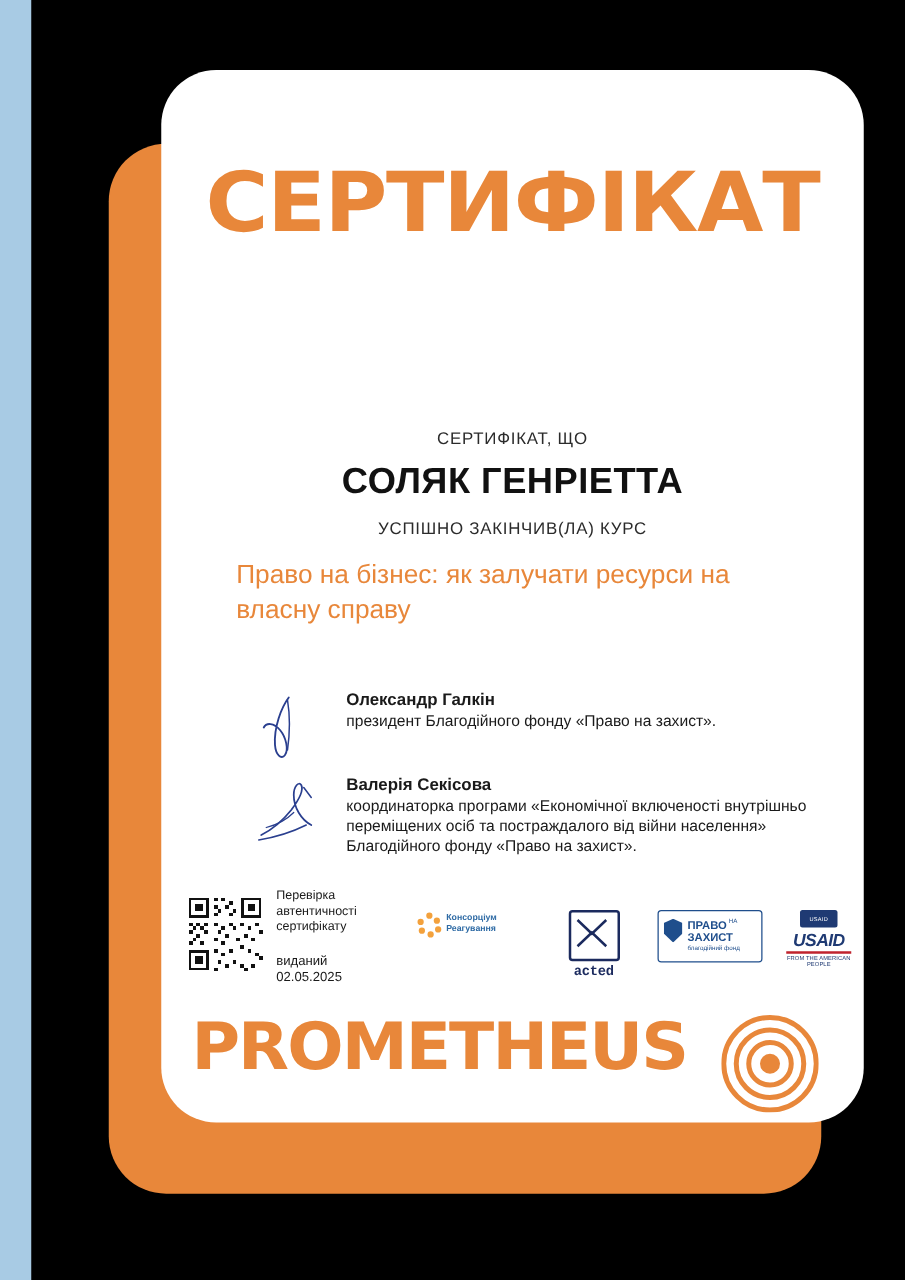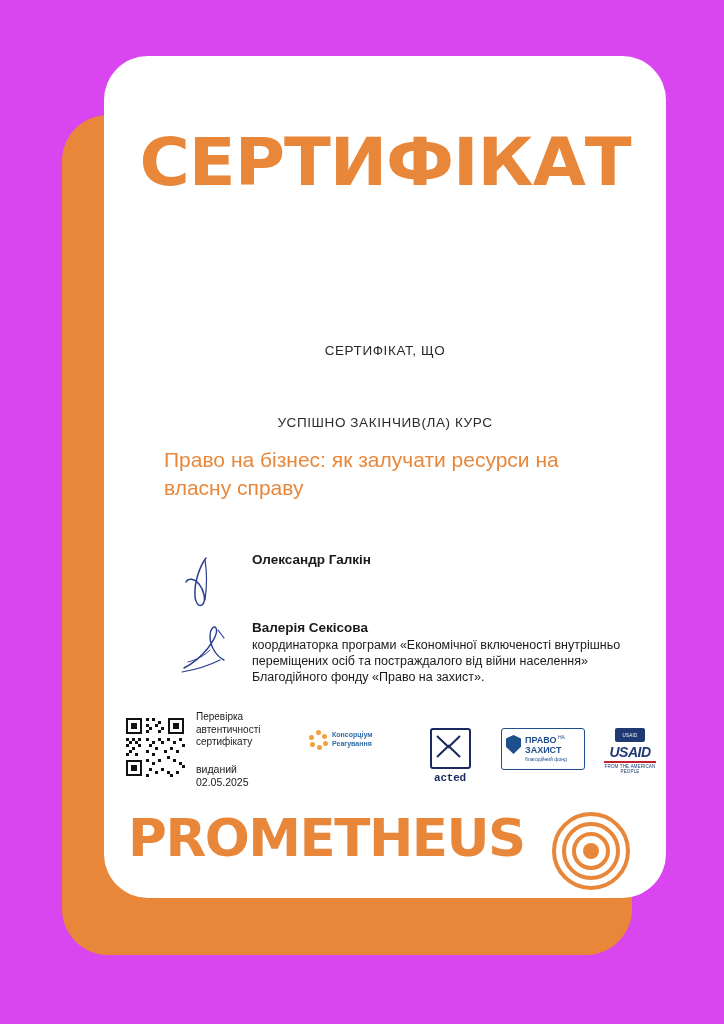--- a/index.html
+++ b/index.html
@@ -10,21 +10,22 @@
     width: 724px;
     height: 1024px;
     background: #a8cbe4;
     font-family: "Liberation Sans", sans-serif;
     overflow: hidden;
     position: relative;
   }
   .page {
     position: absolute;
     inset: 0;
-    background: #d946ef;
+    background: #000000;
+    margin-left: 25px;
   }
   
   .orange-panel {
     position: absolute;
     left: 62px;
     top: 115px;
     width: 570px;
     height: 840px;
     background: #e8873a;
     border-radius: 46px;
@@ -277,34 +278,36 @@
 
   <div class="orange-panel"></div>
 
   <div class="cert-card">
     <div class="cert-inner">
 
       <div class="cert-title">СЕРТИФІКАТ</div>
 
       <div class="awarded-to-label">СЕРТИФІКАТ, ЩО</div>
 
+      <div class="recipient-name">СОЛЯК ГЕНРІЕТТА</div>
 
       <div class="completed-label">УСПІШНО ЗАКІНЧИВ(ЛА) КУРС</div>
 
       <div class="course-title">Право на бізнес: як залучати ресурси на власну справу</div>
 
       <div class="sig-block sig-1">
         <div class="sig-mark">
           <svg width="80" height="70" viewBox="0 0 80 70" fill="none">
             <path d="M32 6 C26 14, 20 30, 21 44 C21.6 52, 26 56, 29 52 C32 48, 30 38, 25 32 C20 26, 14 26, 12 30" stroke="#2a3f8f" stroke-width="1.5" fill="none" stroke-linecap="round"></path>
             <path d="M31 8 C33 20, 33 34, 31 48" stroke="#2a3f8f" stroke-width="1.2" fill="none" stroke-linecap="round"></path>
           </svg>
         </div>
         <div class="sig-text">
           <div class="sig-name">Олександр Галкін</div>
+          <div class="sig-role">президент Благодійного фонду «Право на захист».</div>
         </div>
       </div>
 
       <div class="sig-block sig-2">
         <div class="sig-mark">
           <svg width="80" height="70" viewBox="0 0 80 70" fill="none">
             <path d="M10 48 C18 44, 26 38, 34 28 C40 20, 44 12, 42 8 C40 5, 36 9, 36 16 C36 26, 42 36, 50 40" stroke="#2a3f8f" stroke-width="1.4" fill="none" stroke-linecap="round"></path>
             <path d="M8 52 C20 50, 34 46, 46 40" stroke="#2a3f8f" stroke-width="1.2" fill="none" stroke-linecap="round"></path>
             <path d="M14 42 C22 40, 30 36, 36 30" stroke="#2a3f8f" stroke-width="1" fill="none" stroke-linecap="round"></path>
             <path d="M44 10 L50 18" stroke="#2a3f8f" stroke-width="1.2" fill="none" stroke-linecap="round"></path>

